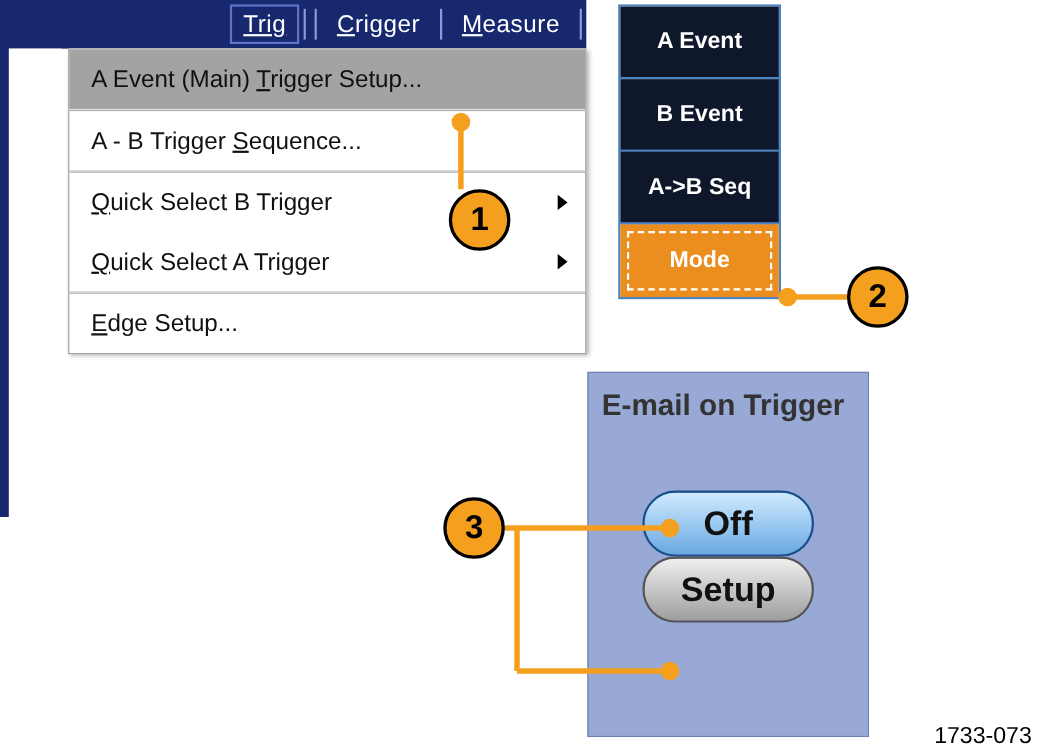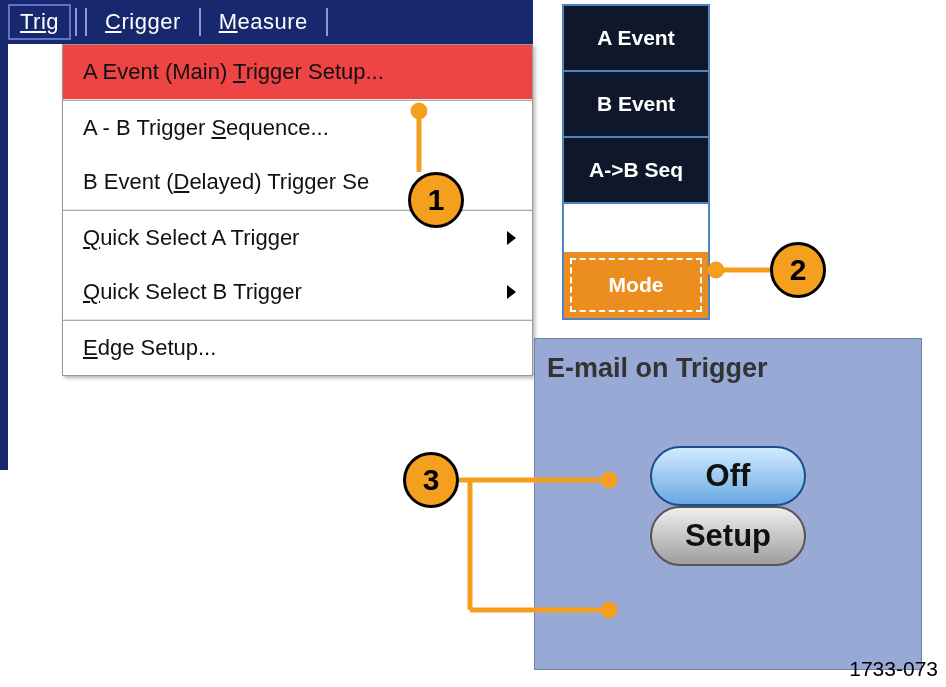--- a/index.html
+++ b/index.html
@@ -19,20 +19,21 @@
     top: 0;
     width: 533px;
     height: 44px;
     background: #17286e;
     display: flex;
     align-items: center;
     color: #ffffff;
     font-size: 22px;
     font-weight: 500;
     letter-spacing: 0.5px;
+    justify-content: flex-end;
   }
   .menubar .menuitem {
     height: 100%;
     display: flex;
     align-items: center;
     padding: 0 14px;
     position: relative;
     white-space: nowrap;
   }
   .menubar .menuitem.trig {
@@ -60,21 +61,21 @@
     box-shadow: 2px 2px 4px rgba(0,0,0,0.3);
   }
   .dropdown .mrow {
     padding: 14px 20px 14px 20px;
     font-size: 22px;
     color: #111;
     position: relative;
     white-space: nowrap;
   }
   .dropdown .mrow.highlight {
-    background: #ef4444;
+    background: #a3a3a3;
   }
   .dropdown .divider {
     height: 2px;
     background: #ababab;
     border-top: 1px solid #e4e4e4;
     margin: 0;
   }
   .dropdown .arrow {
     position: absolute;
     right: 16px;
@@ -112,28 +113,28 @@
   }
   .tabstrip .tab.selected::before {
     content: "";
     position: absolute;
     left: 6px;
     right: 6px;
     top: 6px;
     bottom: 6px;
     border: 2px dashed #ffffff;
   }
-  .tabstrip .tab.last { border-bottom: none; margin-top: 48px; }
+  .tabstrip .tab.last { border-bottom: none; }
 
   
   .epanel {
     position: absolute;
     left: 534px;
     top: 338px;
-    width: 388px;
+    width: 256px;
     height: 332px;
     background: #97a9d4;
     border: 1px solid #6e7fb0;
   }
   .epanel .etitle {
     font-size: 27px;
     font-weight: bold;
     color: #333;
     padding: 14px 12px 0 12px;
   }
@@ -235,30 +236,27 @@
 </div>
 
 <div class="dropdown">
   <div class="mrow highlight">
     <span><span>A Event (Main) </span><span class="under">T</span><span>rigger Setup...</span></span>
   </div>
   <div class="divider"></div>
   <div class="mrow">
     <span><span>A - B Trigger </span><span class="under">S</span><span>equence...</span></span>
   </div>
-  <div class="mrow">
-    <span><span>B Event (</span><span class="under">D</span><span>elayed) Trigger Se</span></span>
-  </div>
   <div class="divider"></div>
   <div class="mrow">
+    <span><span class="under">Q</span><span>uick Select B Trigger</span></span>
+    <span class="arrow"></span>
+  </div>
+  <div class="mrow">
     <span><span class="under">Q</span><span>uick Select A Trigger</span></span>
-    <span class="arrow"></span>
-  </div>
-  <div class="mrow">
-    <span><span class="under">Q</span><span>uick Select B Trigger</span></span>
     <span class="arrow"></span>
   </div>
   <div class="divider"></div>
   <div class="mrow">
     <span><span class="under">E</span><span>dge Setup...</span></span>
   </div>
 </div>
 
 <div class="tabstrip">
   <div class="tab">

